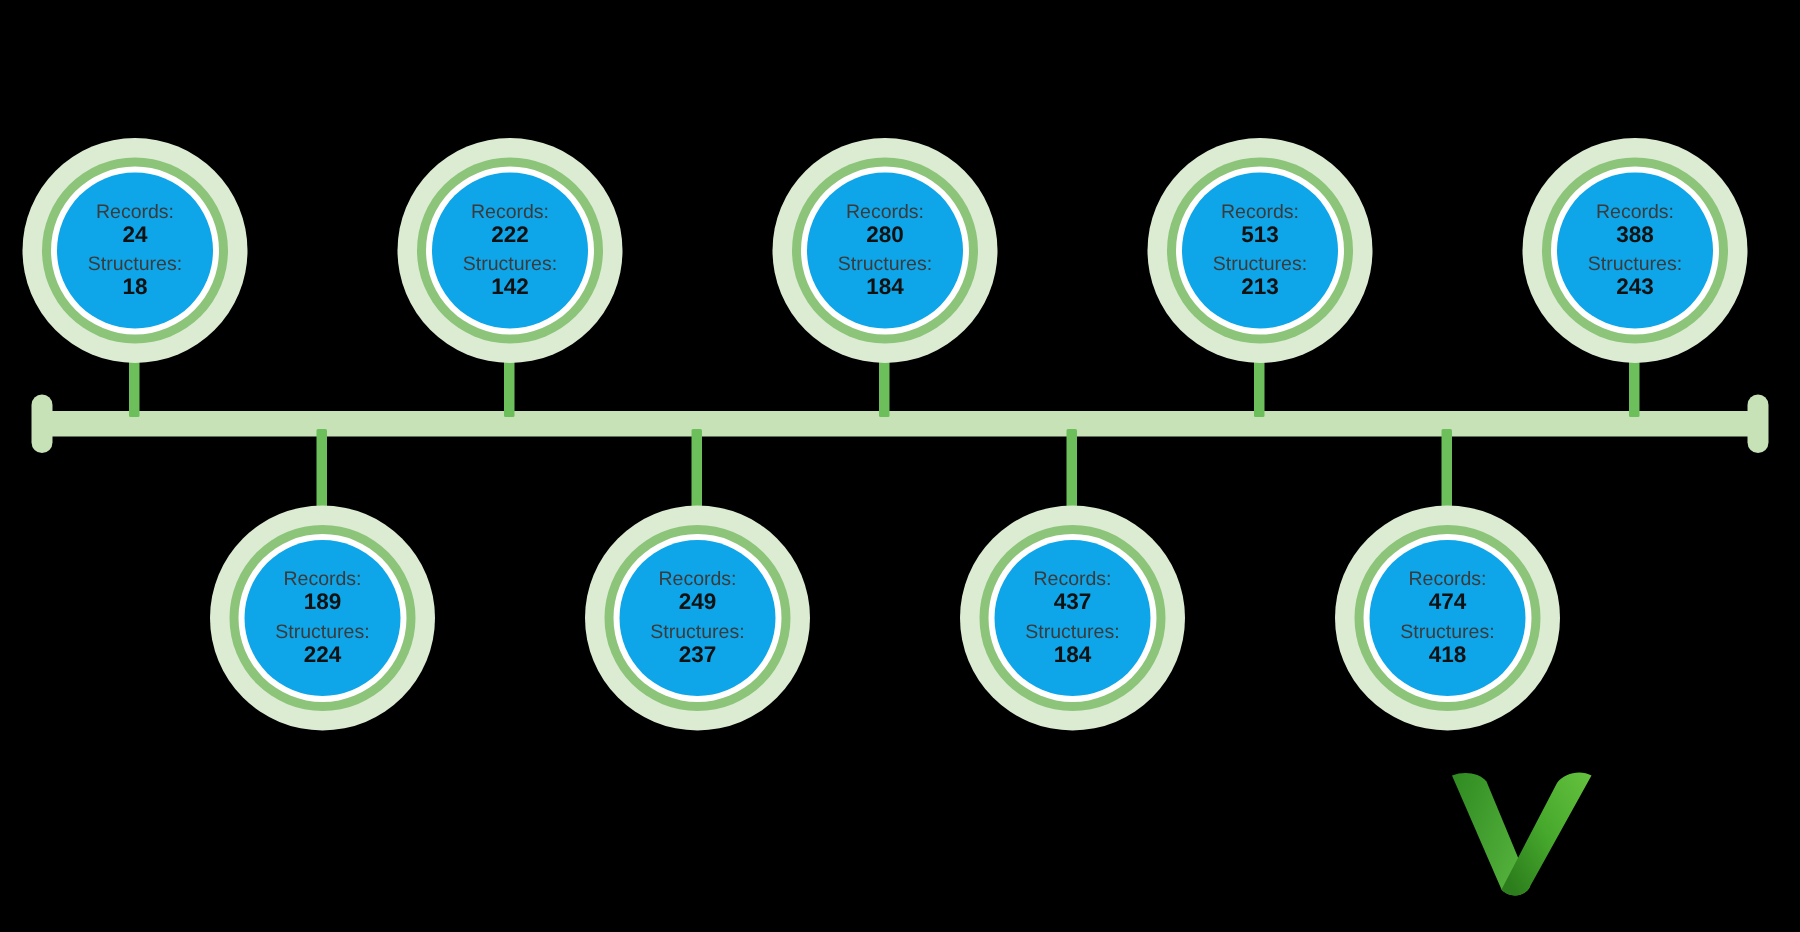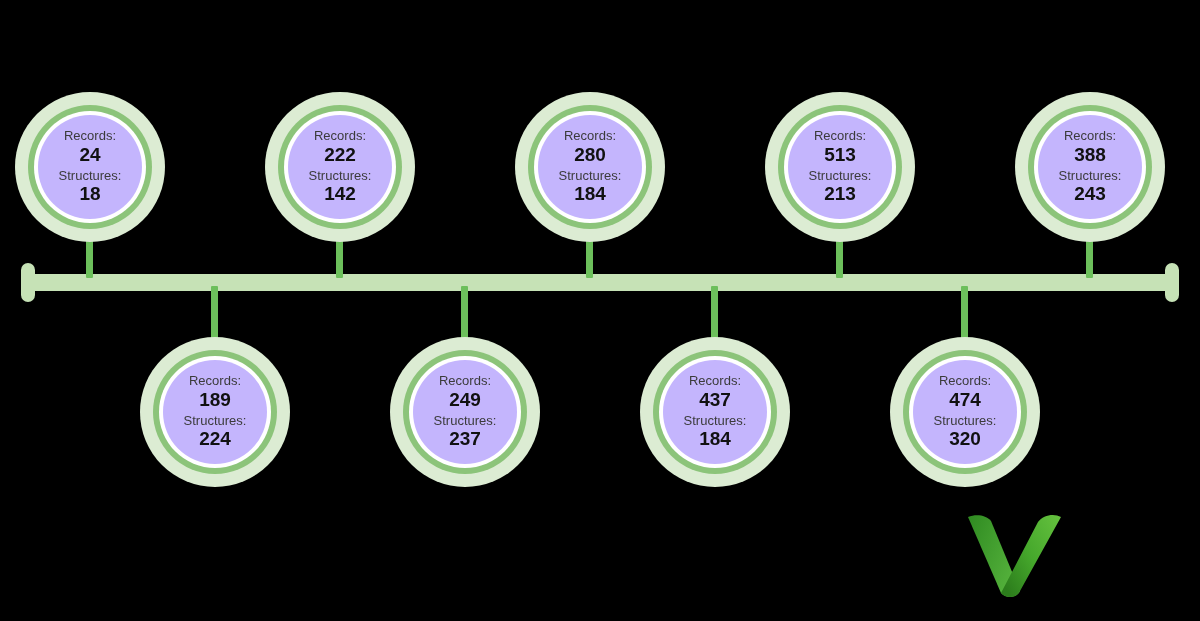--- a/index.html
+++ b/index.html
@@ -74,36 +74,36 @@
     border-radius:50%;
     background:#ffffff;            
     display:flex;
     align-items:center;
     justify-content:center;
   }
   .core {
     width:104px;
     height:104px;
     border-radius:50%;
-    background:#c4b5fd;            
+    background:#0ea5e9;            
     display:flex;
     flex-direction:column;
     align-items:center;
     justify-content:center;
     line-height:1.18;
   }
 
   .lbl {
     font-size:13px;
     color:#3b3b3b;
     font-weight:400;
     white-space:nowrap;
   }
   .val {
-    font-size:19px;
+    font-size:15px;
     color:#111111;
     font-weight:bold;
     white-space:nowrap;
     margin-bottom:2px;
   }
   .val.last { margin-bottom:0;text-align:center; }
 
   
   .logo {
     position:absolute;
@@ -237,21 +237,21 @@
     </div>
   </div>
 
   <div class="node" style="left:890px; top:337px;">
     <div class="ring-mid">
       <div class="ring-white">
         <div class="core">
           <span class="lbl">Records:</span>
           <span class="val">474</span>
           <span class="lbl">Structures:</span>
-          <span class="val last">320</span>
+          <span class="val last">418</span>
         </div>
       </div>
     </div>
   </div>
 
   <svg class="logo" viewBox="0 0 105 92">
     <defs>
       <linearGradient id="vgradLeft" x1="0" y1="0" x2="1" y2="0.6">
         <stop offset="0%" stop-color="#2f8a21"></stop>
         <stop offset="100%" stop-color="#55b23c"></stop>

